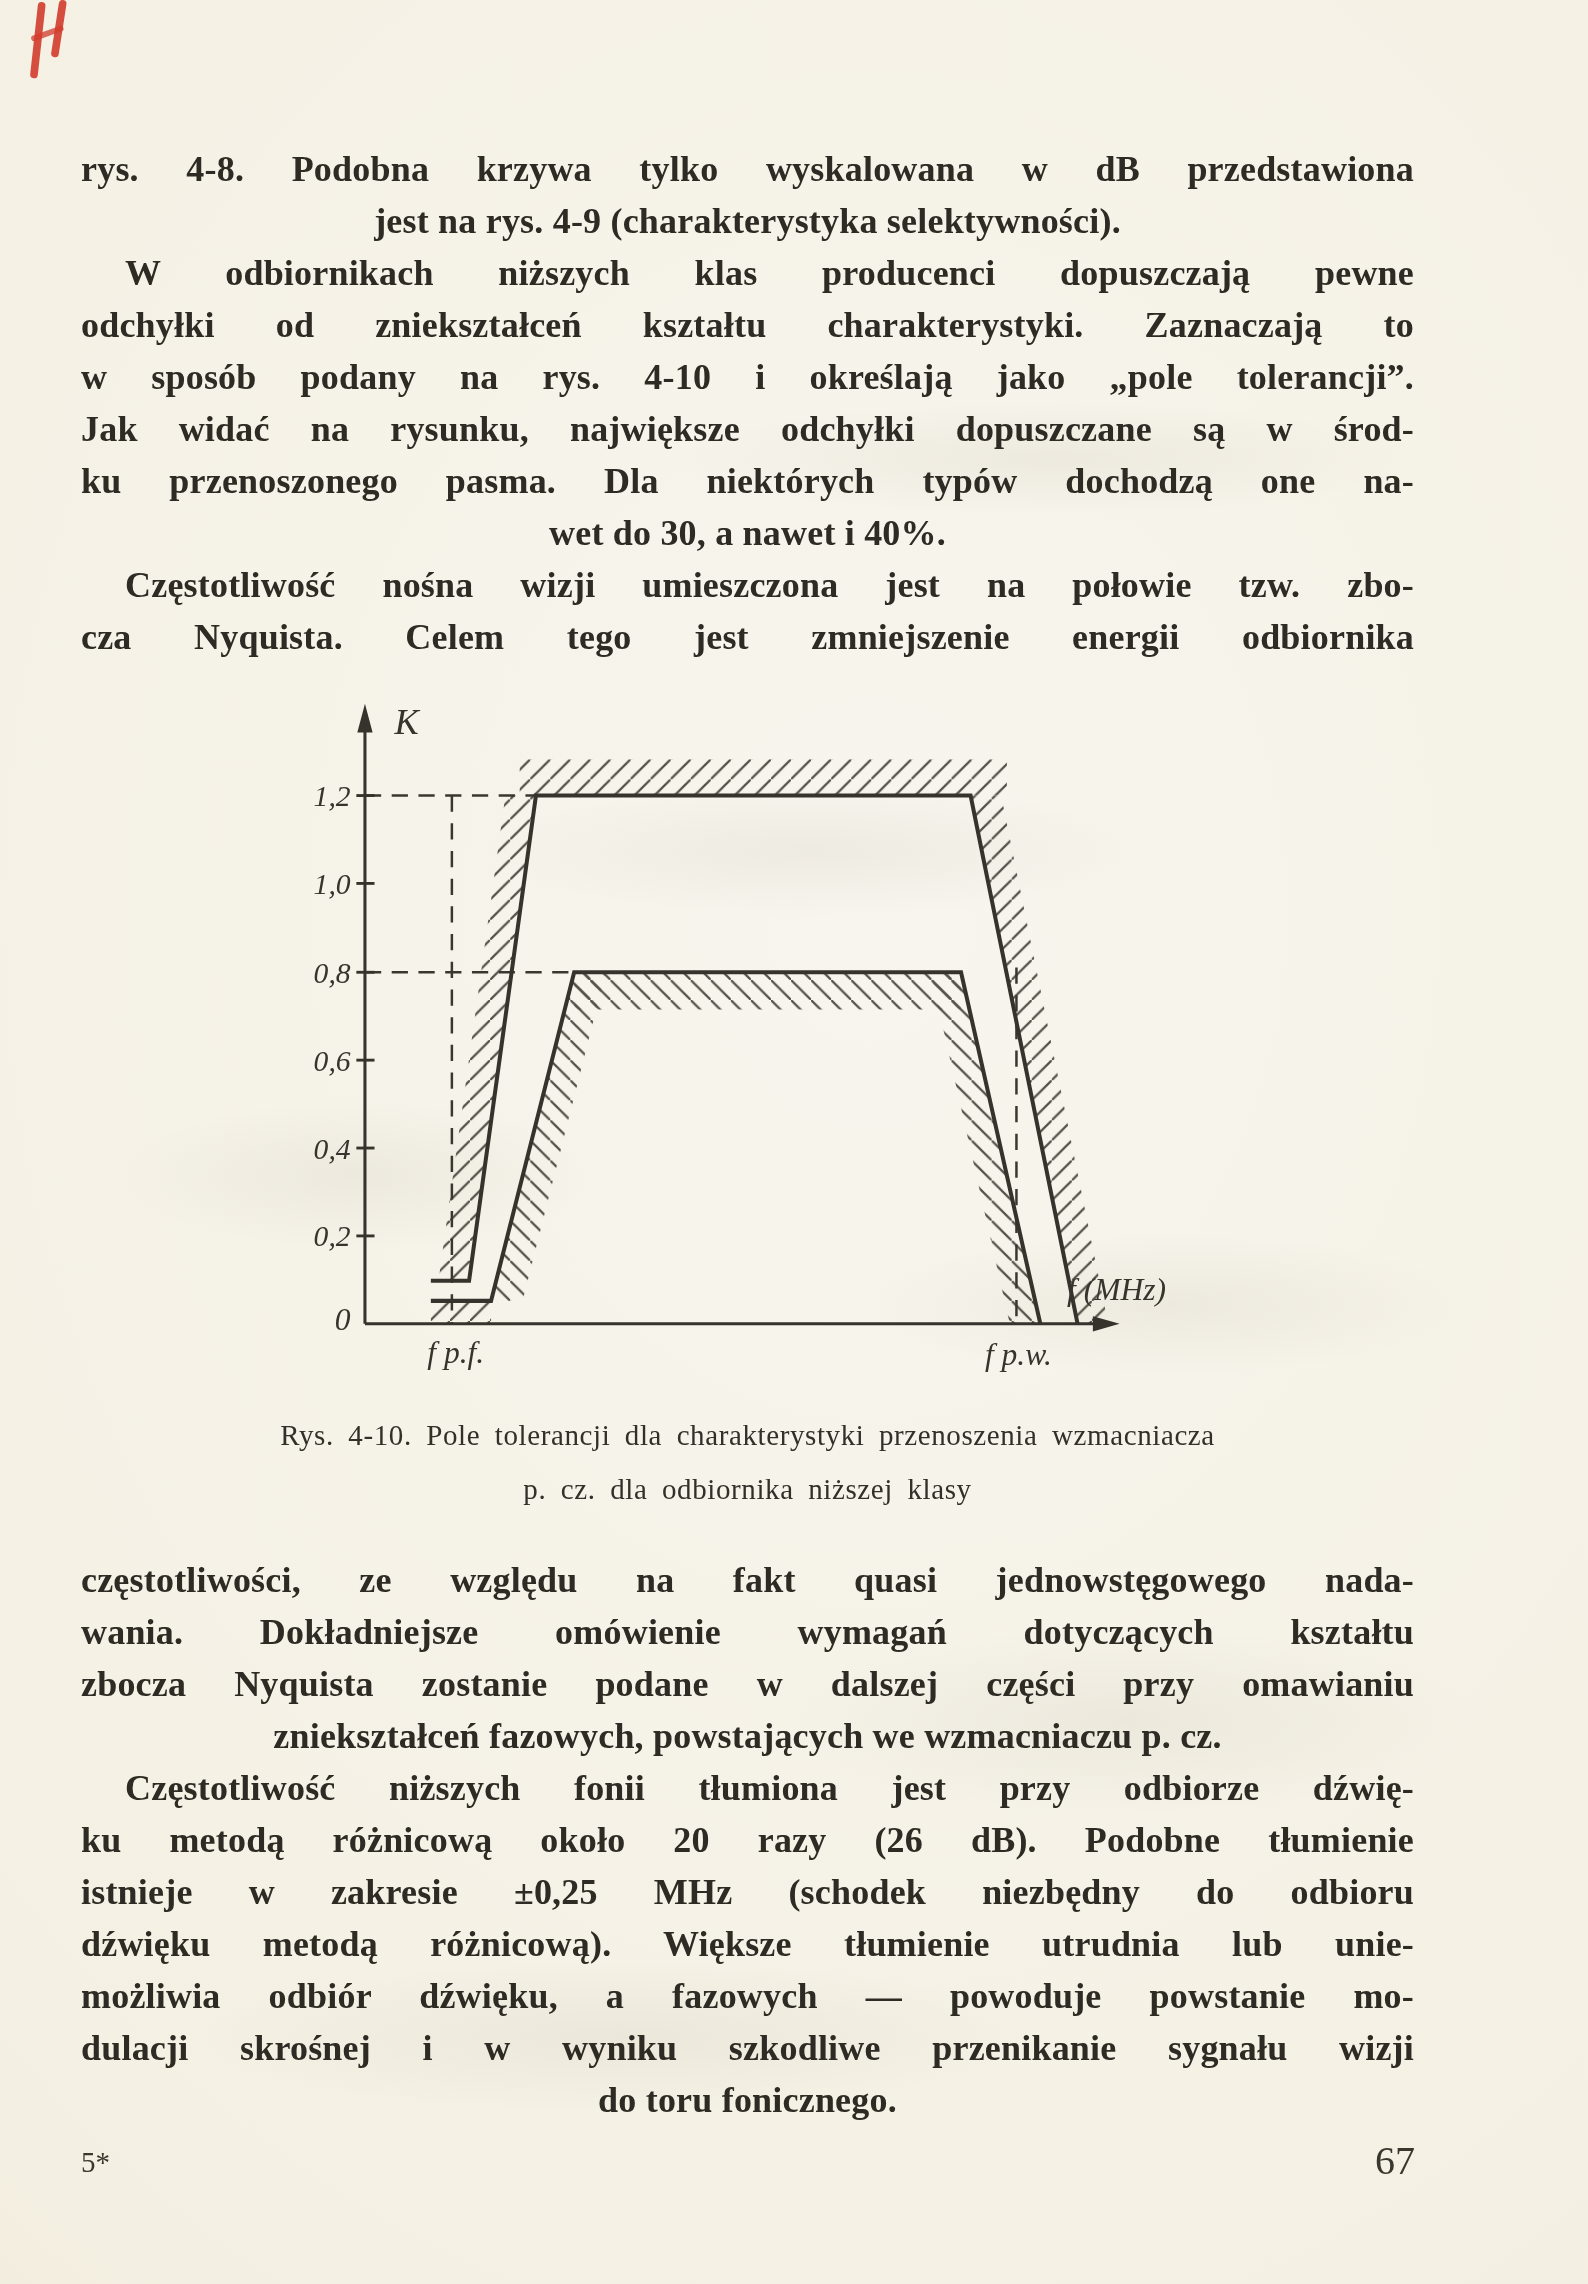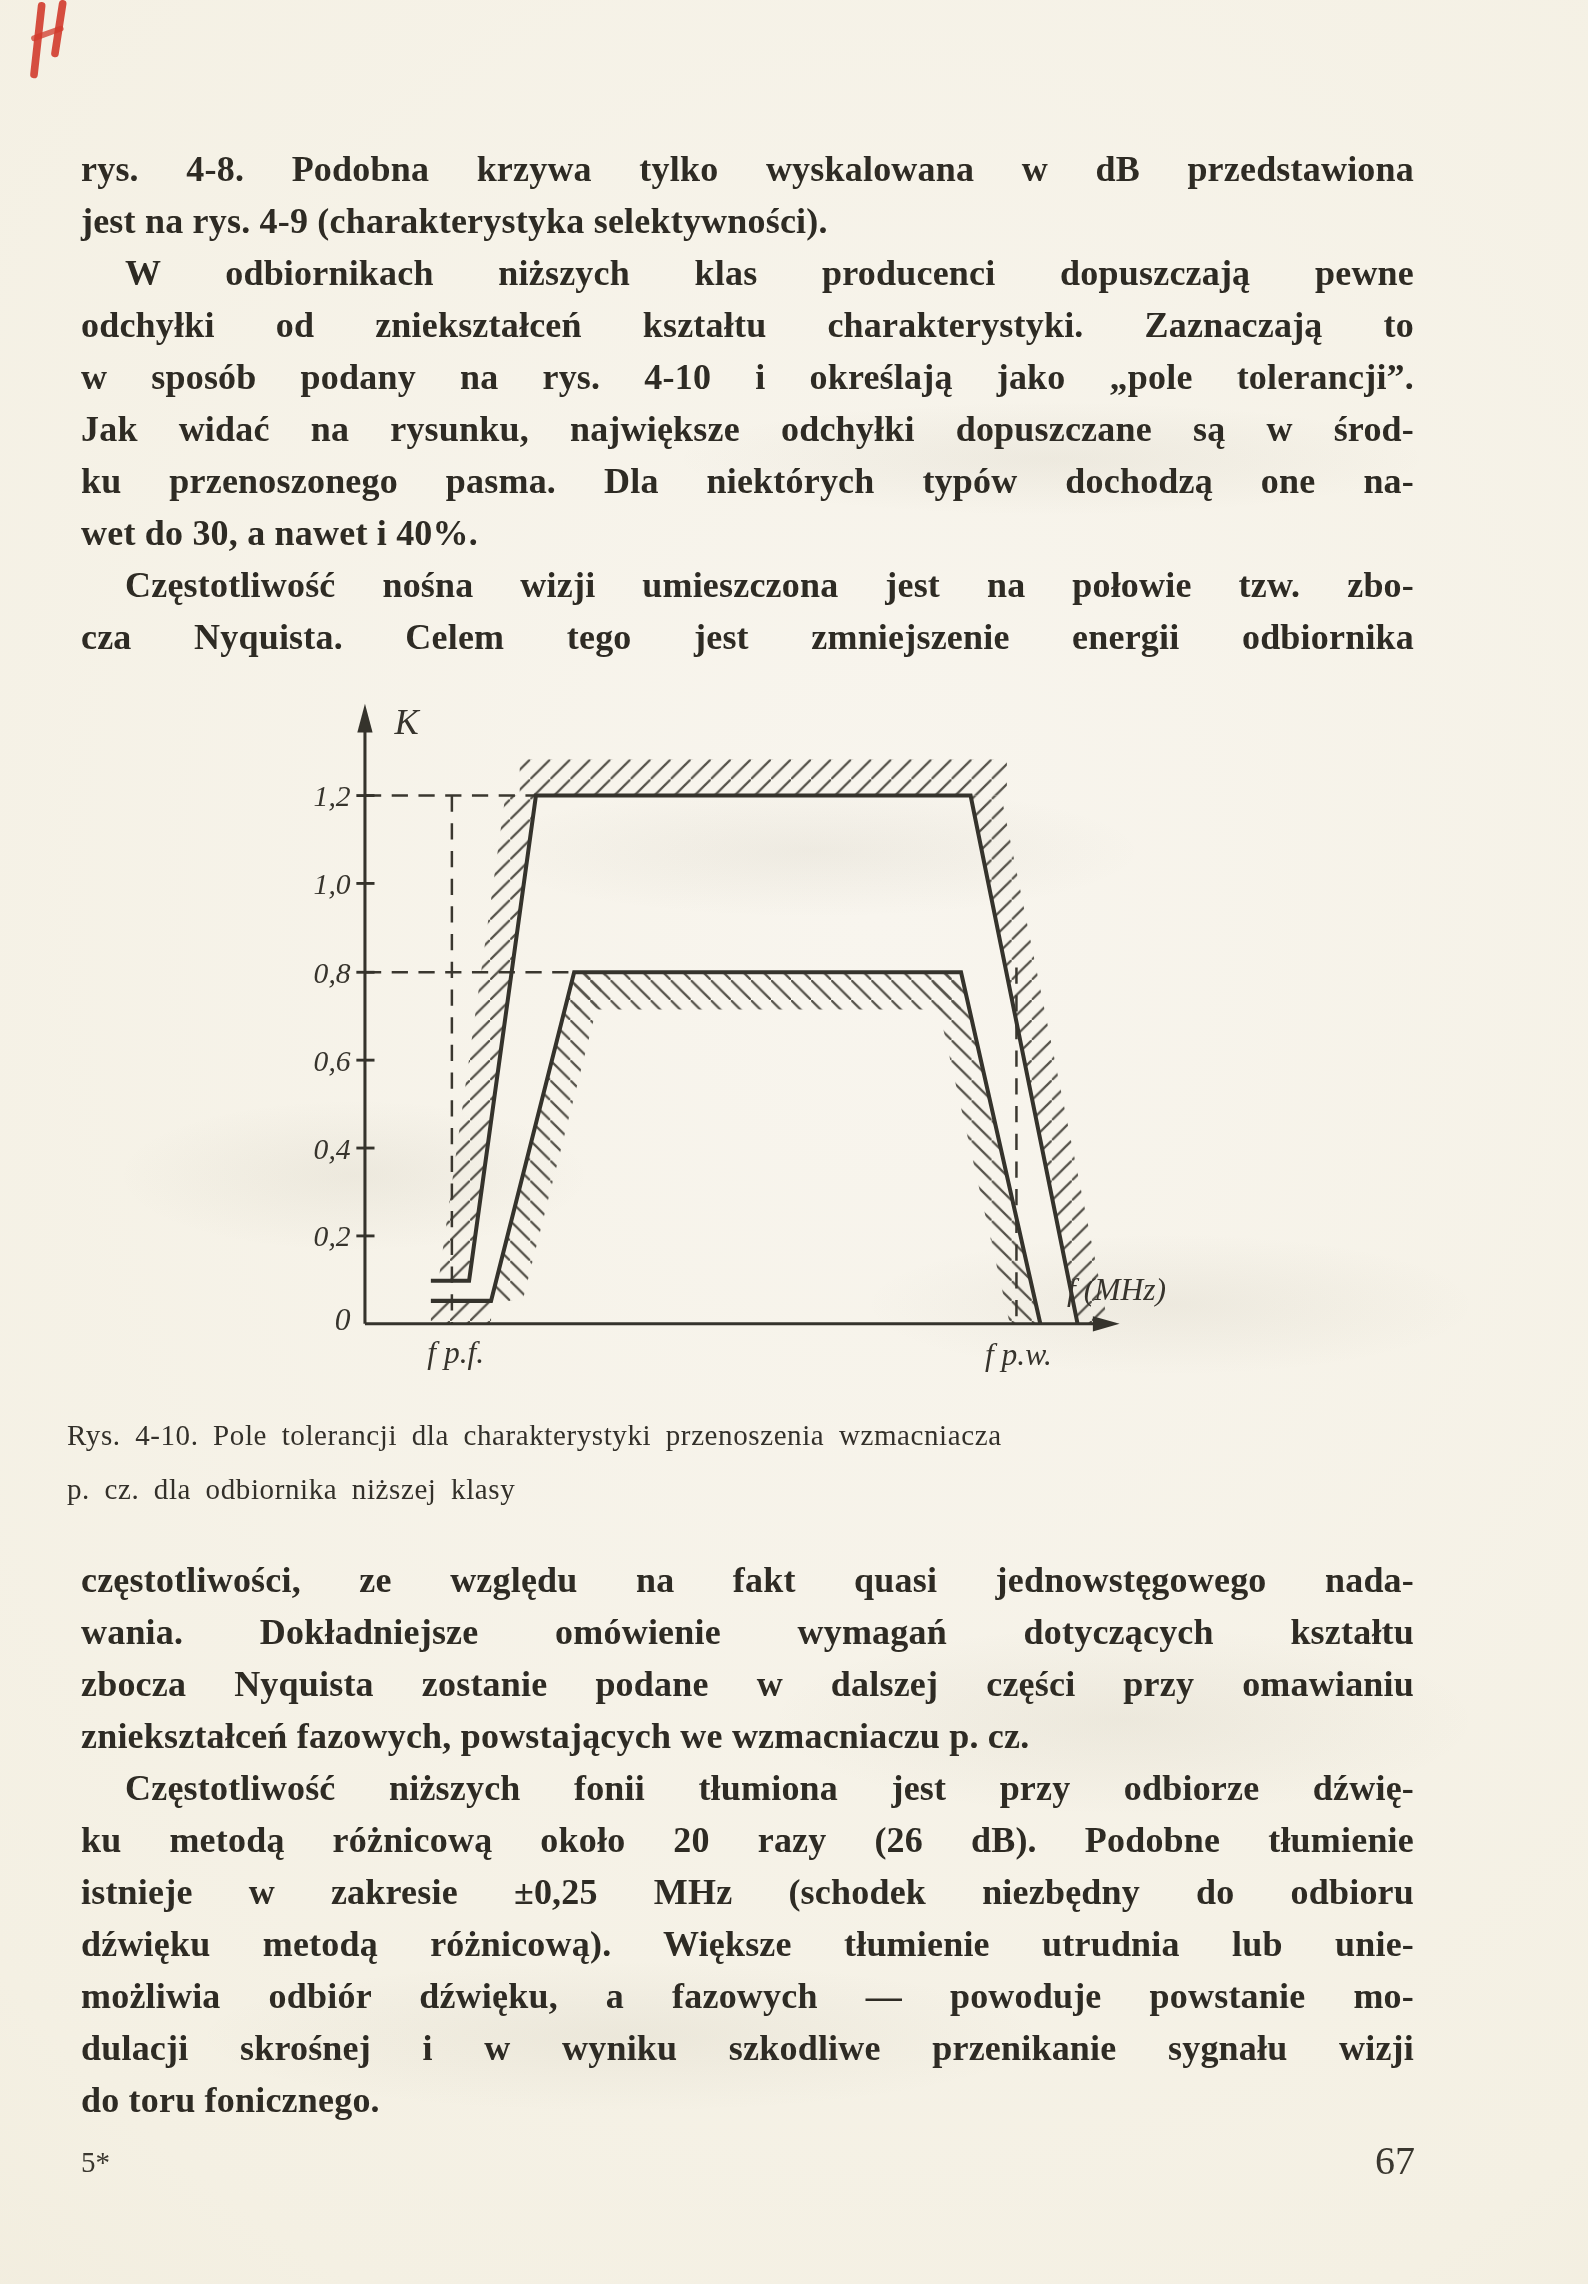--- a/index.html
+++ b/index.html
@@ -13,27 +13,28 @@
     background:radial-gradient(140% 120% at 55% 40%, #f8f5ee 0%, #f4f0e3 55%, #eee8d6 85%, #e3dbc5 100%);
   }
   
   .smudge{position:absolute;border-radius:50%;pointer-events:none;
     background:radial-gradient(ellipse at center, rgba(112,102,70,0.07) 0%, rgba(112,102,70,0.0) 70%);}
   .textcol{position:absolute;left:81px;width:1333px;color:#2e2b24;}
   .para{margin:0;font-weight:bold;}
   .line{
     font-size:36px;line-height:52px;height:52px;white-space:nowrap;
     letter-spacing:0.2px;
+    text-align:center;
   }
   .jl{white-space:normal;text-align:justify;overflow:hidden;}
   .jl::after{content:"";display:inline-block;width:100%;height:0;}
   .ind{text-indent:44px;}
   .caption{
-    position:absolute;left:67px;width:1333px;top:1408px;
-    text-align:left;color:#33302a;
+    position:absolute;left:81px;width:1333px;top:1408px;
+    text-align:center;color:#33302a;
   }
   .caption .cline{font-size:29px;line-height:54px;letter-spacing:0.6px;word-spacing:6.7px;}
   .figwrap{position:absolute;left:249px;top:679px;width:956px;height:726px;}
   .figtext{font-family:"Liberation Serif", serif;font-style:italic;fill:#37342d;}
   .footer-left{position:absolute;left:81px;top:2146px;font-size:29px;color:#3a372f;}
   .footer-right{position:absolute;left:1375px;top:2137px;font-size:40px;color:#3a372f;}
   .redmarks{position:absolute;left:13.4px;top:0px;}
 </style>
 </head>
 <body>

